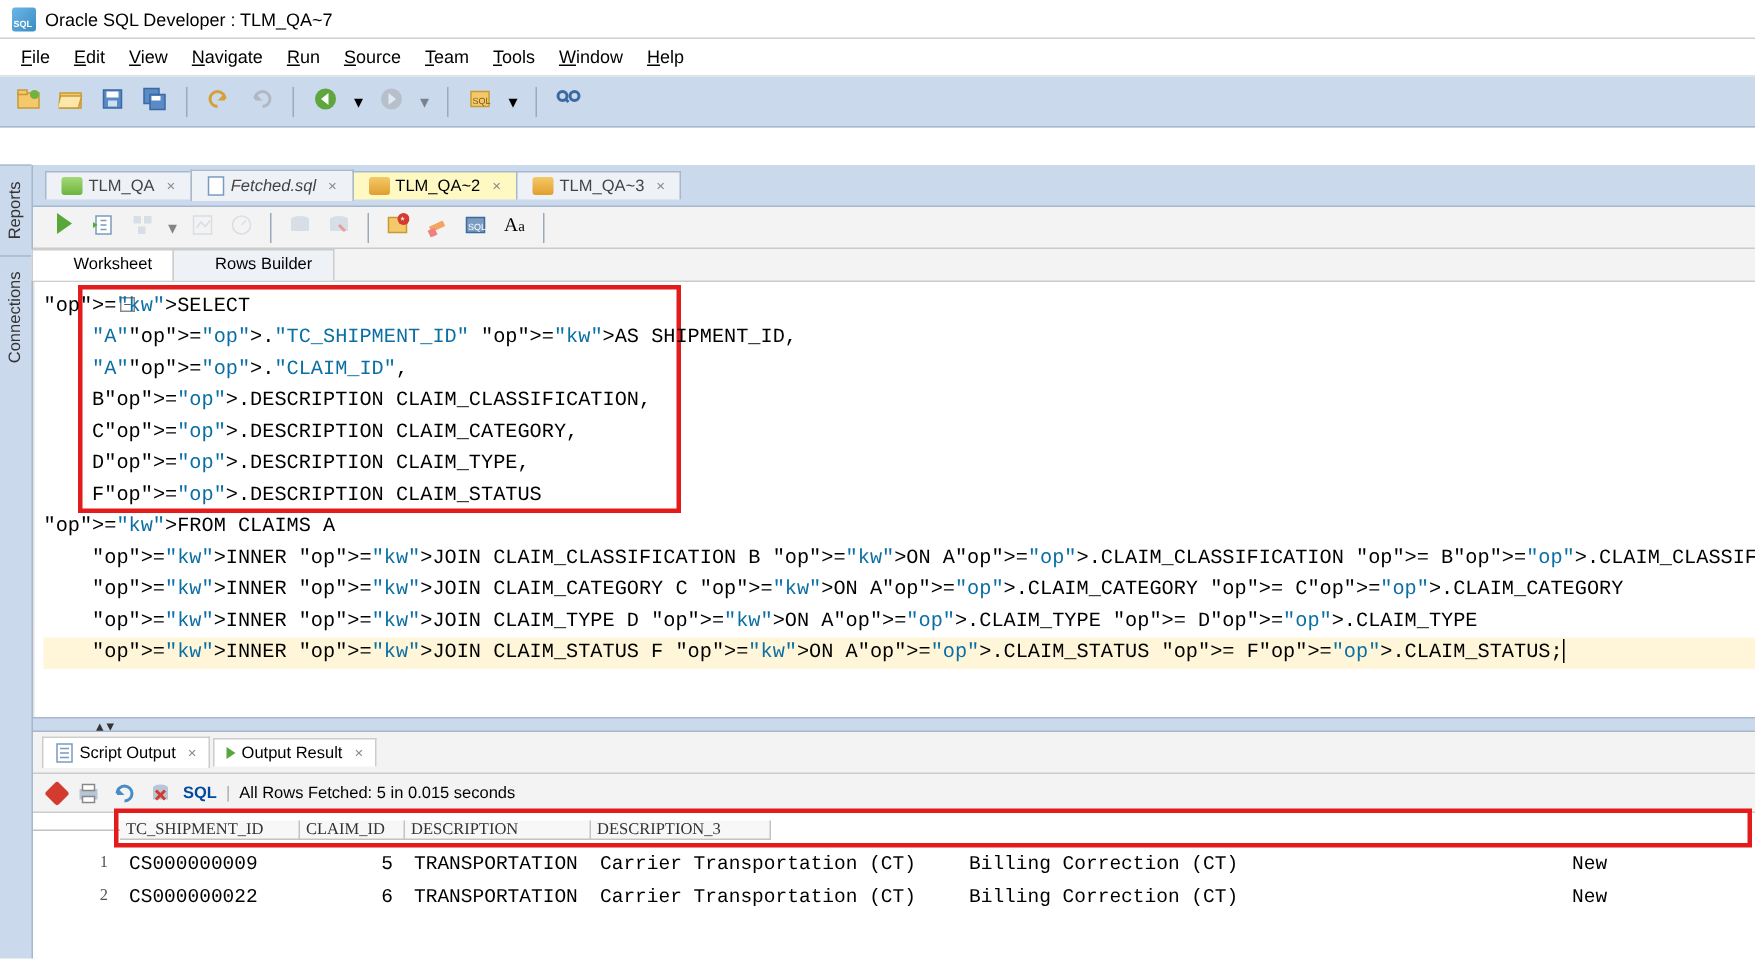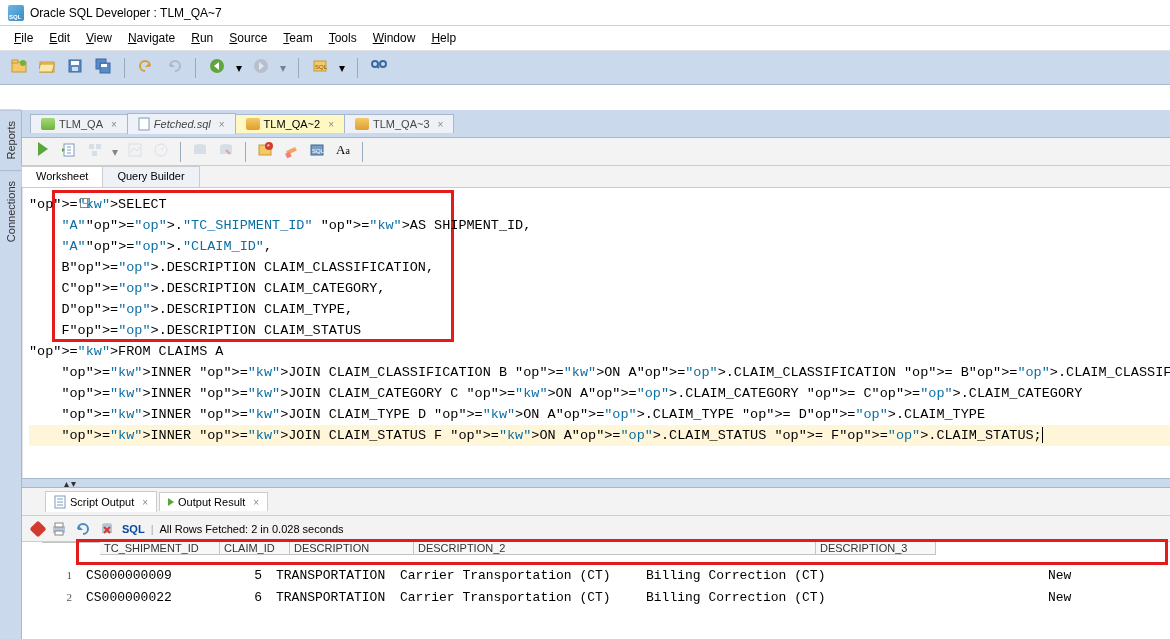--- a/index.html
+++ b/index.html
@@ -23,45 +23,45 @@
   .ed-tabs { display:flex; align-items:center; background:#cbd9ec; height:28px; padding-left:8px; border-bottom:1px solid #a8b8cc;}
   .ed-tab { display:flex; align-items:center; gap:4px; padding:3px 10px; background:#eef2f7; border:1px solid #a8b8cc; border-bottom:none; margin-right:-1px; font-size:11px; cursor:pointer; color:#444;}
   .ed-tab.active { background:#fef9c3; color:#000; font-weight:normal;}
   .ed-tab.italic span.lbl { font-style:italic; }
   .tab-x { color:#888; font-size:10px; margin-left:4px; cursor:pointer; }
   .sql-icon { width:14px; height:12px; background:linear-gradient(#f4c969,#e09f2e); border-radius:2px; position:relative; }
   .sql-icon.green { background:linear-gradient(#a3d977,#6fb33e); }
 
   .ed-tb { display:flex; align-items:center; background:#f3f3f3; height:28px; padding:0 10px; gap:4px; border-bottom:1px solid #ccc;}
   .sub-tabs { display:flex; border-bottom:1px solid #ccc; background:#f3f3f3; height:22px;}
-  .sub-tab { padding:3px 14px 0 14px; font-size:11px; border:1px solid #ccc; border-bottom:none; margin-left:-1px; background:#eef2f7; cursor:pointer;}
+  .sub-tab { padding:3px 14px 0 27px; font-size:11px; border:1px solid #ccc; border-bottom:none; margin-left:-1px; background:#eef2f7; cursor:pointer;}
   .sub-tab.active { background:#fff; }
 
   .codewrap { position:relative; flex:0 0 auto; height:290px; background:#fff; display:flex; }
   .gutter { width:72px; background:#f7f7f7; border-right:1px solid #e3e3e3; }
   .code { font-family:"Courier New",monospace; font-size:13.5px; line-height:21px; padding:6px 0 6px 6px; position:relative; }
   .code span.lit { color:#0b6fa4; }
   .red-box { position:absolute; border:3px solid #e41b1b; }
   .fold-sq { position:absolute; left:58px; top:10px; width:10px; height:10px; border:1px solid #888; font-size:9px; line-height:8px; text-align:center; color:#555; background:#fff;}
   .hl-line { position:absolute; left:0; right:0; height:21px; background:#fff6d9; z-index:0; }
   .caret { display:inline-block; width:1px; height:16px; background:#000; vertical-align:middle;}
 
   .split { height:10px; background:#cbd9ec; border-top:1px solid #a8b8cc; border-bottom:1px solid #a8b8cc; position:relative;}
   .split .tri { position:absolute; left:42px; top:-1px; font-size:10px; color:#333; letter-spacing:2px;}
 
-  .out-tabs { display:flex; align-items:center; background:#f3f3f3; height:28px; padding-left:23px; border-bottom:1px solid #ccc;}
+  .out-tabs { display:flex; align-items:center; background:#f3f3f3; height:28px; padding-left:6px; border-bottom:1px solid #ccc;}
   .out-tab { display:flex; align-items:center; gap:4px; padding:3px 8px; background:#fff; border:1px solid #ccc; border-bottom:none; margin-right:2px; font-size:11px; cursor:pointer;}
   .run-tri { width:0; height:0; border-left:6px solid #59a63a; border-top:4px solid transparent; border-bottom:4px solid transparent; }
   .out-tb { display:flex; align-items:center; gap:6px; background:#f3f3f3; height:26px; padding:0 10px; border-bottom:1px solid #ccc; font-size:11px;}
   .pin { width:12px; height:12px; background:#d43b2f; border-radius:2px; transform:rotate(45deg);}
   .sqltxt { color:#004a9f; font-weight:bold; cursor:pointer;}
 
   .grid { position:relative; }
   .grid-row { display:flex; align-items:center; height:22px; font-family:"Courier New",monospace; font-size:13px; }
-  .grid-hdr { display:flex; align-items:flex-start; height:22px; font-family:Liberation Sans, sans-serif; font-size:11px; color:#333;padding-left:20px; }
+  .grid-hdr { display:flex; align-items:center; height:22px; font-family:Liberation Serif, serif; font-size:11px; color:#333; }
   .cell { padding:0 6px; display:flex; align-items:center; overflow:hidden; white-space:nowrap; }
   .hcell { border-right:1px solid #c3c3c3; border-bottom:1px solid #c3c3c3; background:#f7f7f7; padding:0 4px; display:flex; align-items:center; font-weight:normal;}
   .rownum { width:58px; justify-content:flex-end; padding-right:8px; font-family:"Segoe UI"; font-size:11px; color:#555;}
   .c1{width:120px}.c2{width:70px;justify-content:flex-end;padding-right:8px}.c3{width:124px}.c4{width:246px}.c5{width:402px}.c6{width:120px}
 
 </style>
 </head>
 <body>
 
 <div class="titlebar">
@@ -258,21 +258,21 @@
         </svg>
       </div>
     <div class="tb-btn">
         <span style="font-family:Georgia;font-size:13px;">A<span style="font-size:10px;">a</span></span>
       </div>
     <div class="tb-sep"></div>
   </div>
 
   <div class="sub-tabs">
     <div class="sub-tab active">Worksheet</div>
-    <div class="sub-tab">Query Builder</div>
+    <div class="sub-tab">Rows Builder</div>
   </div>
 
   <div class="codewrap">
     <div class="gutter"></div>
     <div class="fold-sq">−</div>
     <div class="red-box" style="left:30px; top:2px; width:402px; height:152px;"></div>
     <div class="code" id="code">
         <div style="position: relative; height: 21px; white-space: pre;"><span style="position: relative; z-index: 1;"><span class<span="" class="&lt;span">"op"</span>&gt;=<span class="lit">"kw"</span>&gt;SELECT</span></div>
         <div style="position: relative; height: 21px; white-space: pre;"><span style="position: relative; z-index: 1;">&nbsp;&nbsp;&nbsp;&nbsp;<span class="lit">"A"</span><span class<span="" class="&lt;span">"op"</span>&gt;=<span class="lit">"op"</span>&gt;.<span class="lit">"TC_SHIPMENT_ID"</span> <span class<span="" class="&lt;span">"op"</span>&gt;=<span class="lit">"kw"</span>&gt;AS SHIPMENT_ID,</span></div>
         <div style="position: relative; height: 21px; white-space: pre;"><span style="position: relative; z-index: 1;">&nbsp;&nbsp;&nbsp;&nbsp;<span class="lit">"A"</span><span class<span="" class="&lt;span">"op"</span>&gt;=<span class="lit">"op"</span>&gt;.<span class="lit">"CLAIM_ID"</span>,</span></div>
@@ -326,31 +326,30 @@
     <div class="tb-btn" style="width:18px;height:18px;">
         <svg width="16" height="16">
           <ellipse cx="8" cy="4" rx="5" ry="2" fill="#b7c5d6"></ellipse>
           <rect x="3" y="4" width="10" height="8" fill="#b7c5d6"></rect>
           <line x1="5" y1="6" x2="11" y2="12" stroke="#d43b2f" stroke-width="2"></line>
           <line x1="11" y1="6" x2="5" y2="12" stroke="#d43b2f" stroke-width="2"></line>
         </svg>
       </div>
     <span class="sqltxt">SQL</span>
     <span style="color:#aaa;">|</span>
-    <span>All Rows Fetched: 2 in 0.028 seconds</span>
+    <span>All Rows Fetched: 5 in 0.015 seconds</span>
   </div>
 
   <div class="grid">
     <div class="red-box" style="left:54px; top:-3px; right:2px; height:26px;"></div>
     <div class="grid-hdr">
       <div class="hcell rownum"></div>
       <div class="hcell c1">TC_SHIPMENT_ID</div>
       <div class="hcell c2" style="justify-content:flex-start">CLAIM_ID</div>
       <div class="hcell c3">DESCRIPTION</div>
-      <div class="hcell c5">DESCRIPTION_2</div>
       <div class="hcell c6">DESCRIPTION_3</div>
     </div>
     <div id="gridrows">
         <div class="grid-row">
           <div class="cell rownum">1</div>
           <div class="cell c1">CS000000009</div>
           <div class="cell c2">5</div>
           <div class="cell c3">TRANSPORTATION</div>
           <div class="cell c4">Carrier Transportation (CT)</div>
           <div class="cell c5">Billing Correction (CT)</div>

